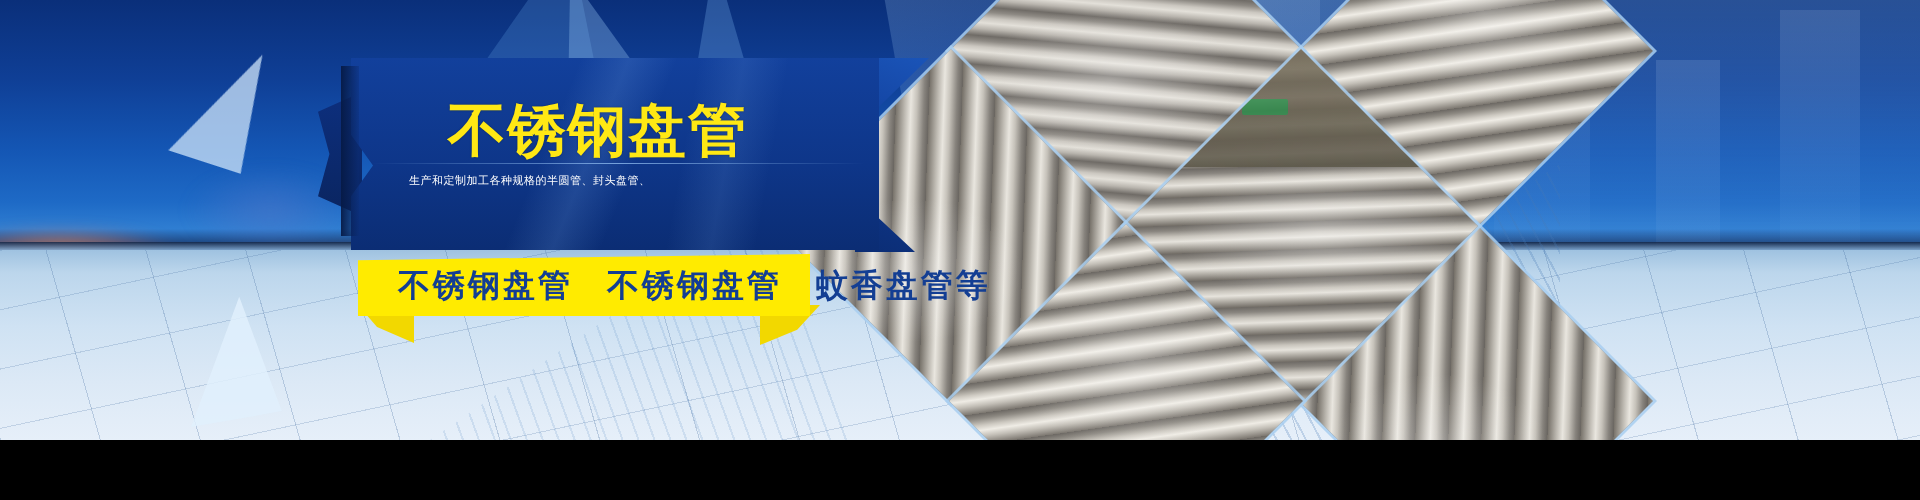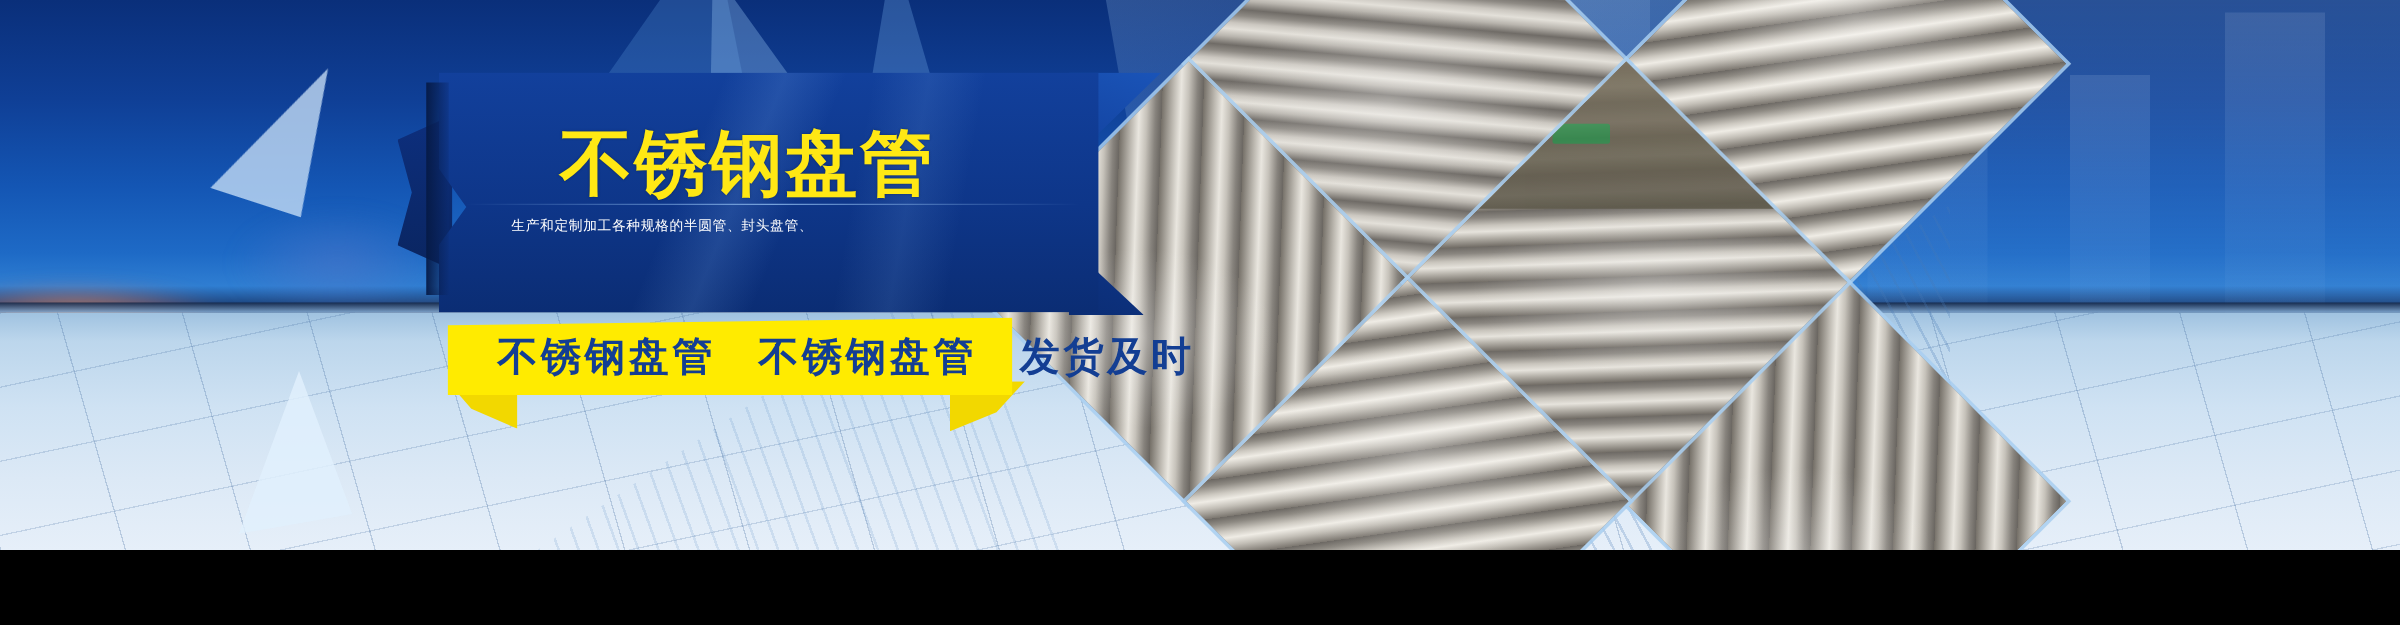--- a/index.html
+++ b/index.html
@@ -315,16 +315,16 @@
   <div class="title">不锈钢盘管</div>
   <div class="divider"></div>
   <div class="subline subline-1">生产和定制加工各种规格的半圆管、封头盘管、</div>
 
   <div class="ystrip-tail"></div>
   <div class="ystrip-tailR"></div>
   <div class="ribbon-yellow"></div>
   <div class="ytext">
     <span>不锈钢盘管</span>
     <span>不锈钢盘管</span>
-    <span>发货及时</span>
+    <span>蚊香盘管等</span>
   </div>
 
 </div>
 
 </body></html>

